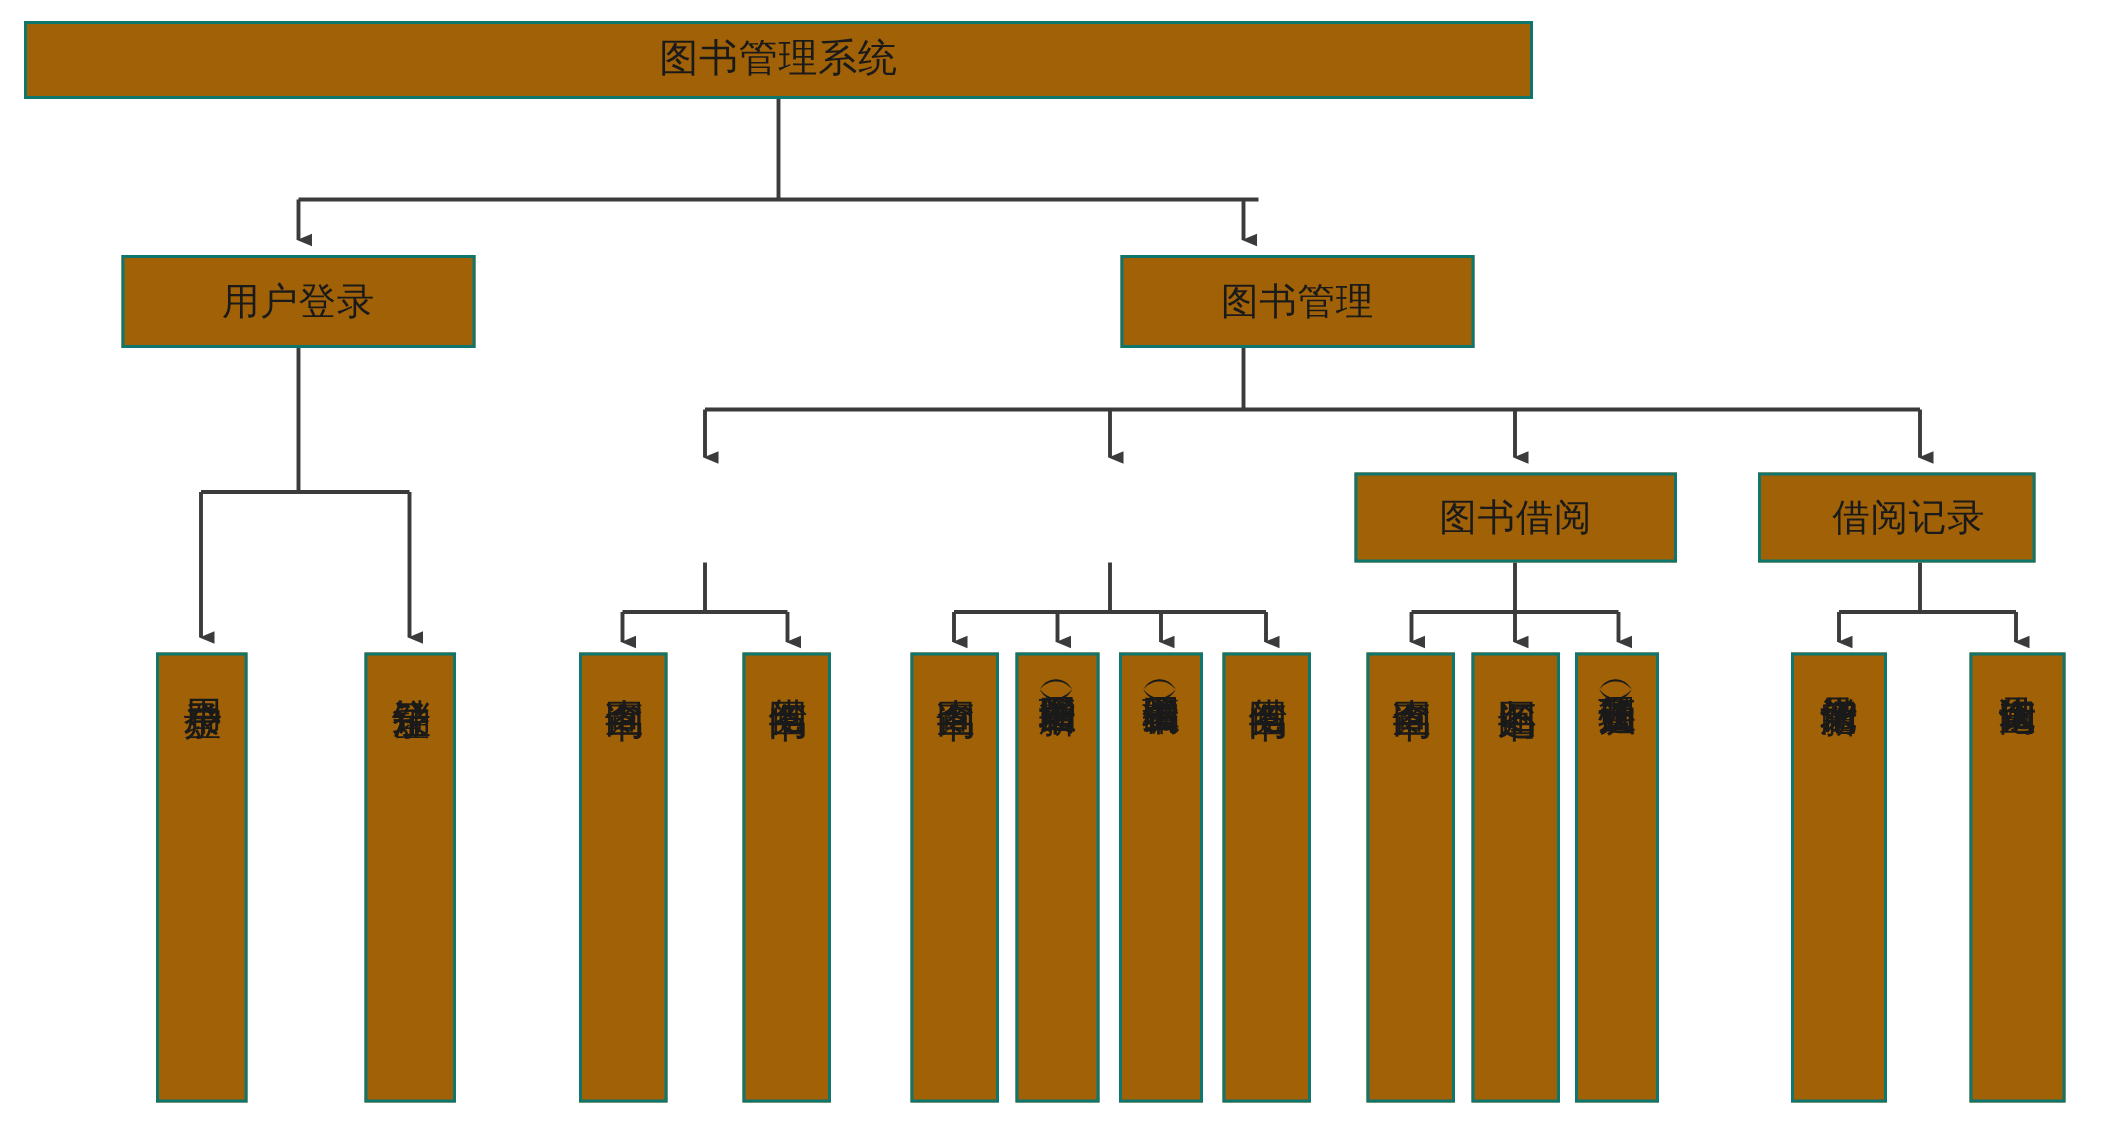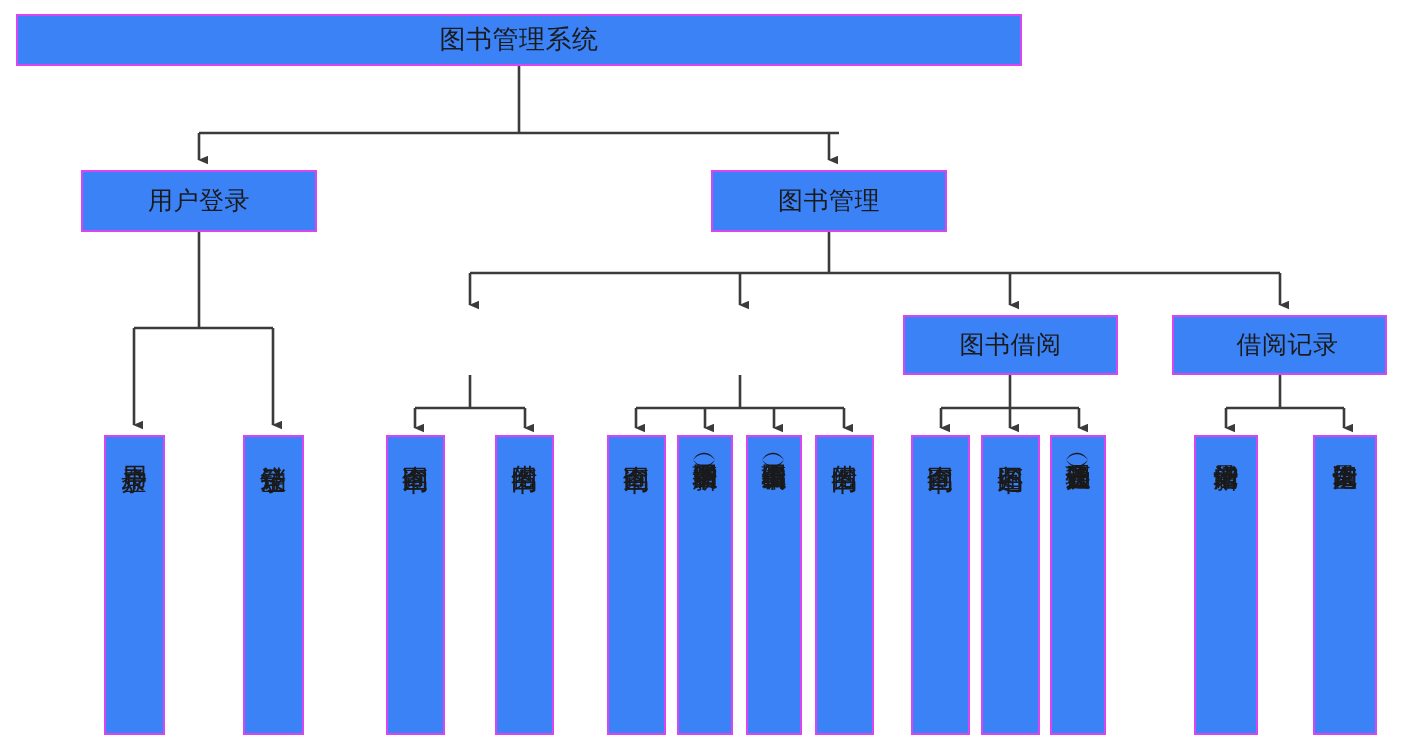--- a/index.html
+++ b/index.html
@@ -20,22 +20,22 @@
   #connector-layer {
     position: absolute;
     left: 0;
     top: 0;
     width: 1405px;
     height: 747px;
   }
   .node-box {
     position: absolute;
     box-sizing: border-box;
-    background: #3b82f6;
-    border: 2px solid #d946ef;
+    background: #a16207;
+    border: 2px solid #0f766e;
     display: flex;
     align-items: center;
     justify-content: center;
     overflow: hidden;
   }
   .node-label {
     color: #1a1a1a;
     text-align: center;
     line-height: 1.12;
     white-space: nowrap;
@@ -133,31 +133,31 @@
   </svg>
 
   <div class="node-box node-h node-root" style="left:16px; top:14px; width:1006px; height:52px;">
     <span class="node-label">图书管理系统</span>
   </div>
 
   <div class="node-box node-h" style="left:81px; top:170px; width:236px; height:62px;">
     <span class="node-label">用户登录</span>
   </div>
 
-  <div class="node-box node-h" style="left:711px; top:170px; width:236px; height:62px;">
+  <div class="node-box node-h" style="left:747px; top:170px; width:236px; height:62px;">
     <span class="node-label">图书管理</span>
   </div>
 
 
 
   <div class="node-box node-h" style="left:903px; top:315px; width:215px; height:60px;">
     <span class="node-label">图书借阅</span>
   </div>
 
-  <div class="node-box node-h" style="left:1172px; top:315px; width:215px; height:60px;padding-left:16px;">
+  <div class="node-box node-h" style="left:1172px; top:315px; width:185px; height:60px;padding-left:16px;">
     <span class="node-label">借阅记录</span>
   </div>
 
   <div class="node-box node-v" style="left:104px; top:435px; width:61px; height:300px;">
     <span class="node-label">用户登录</span>
   </div>
 
   <div class="node-box node-v" style="left:243px; top:435px; width:61px; height:300px;">
     <span class="node-label">注销登录</span>
   </div>

